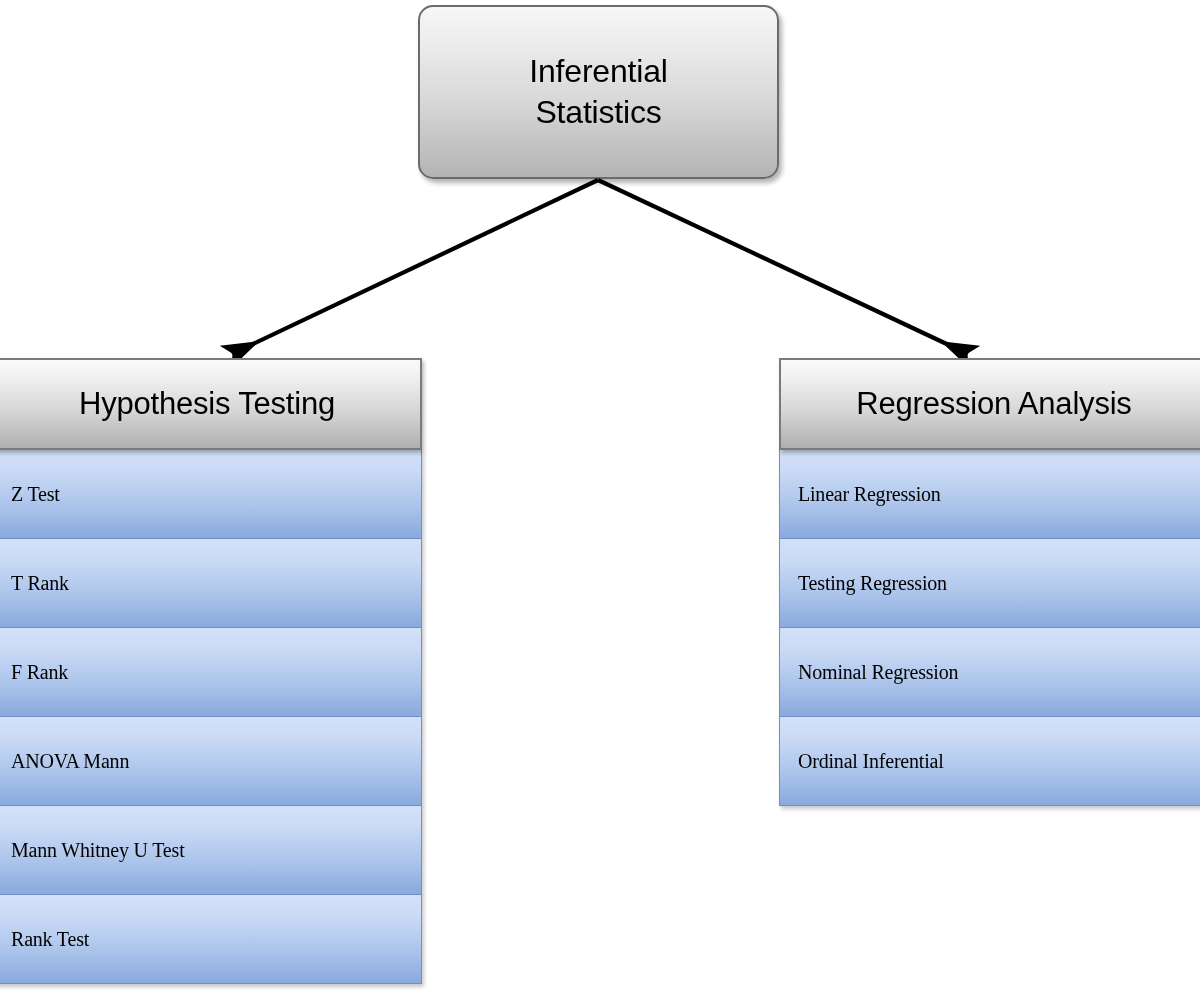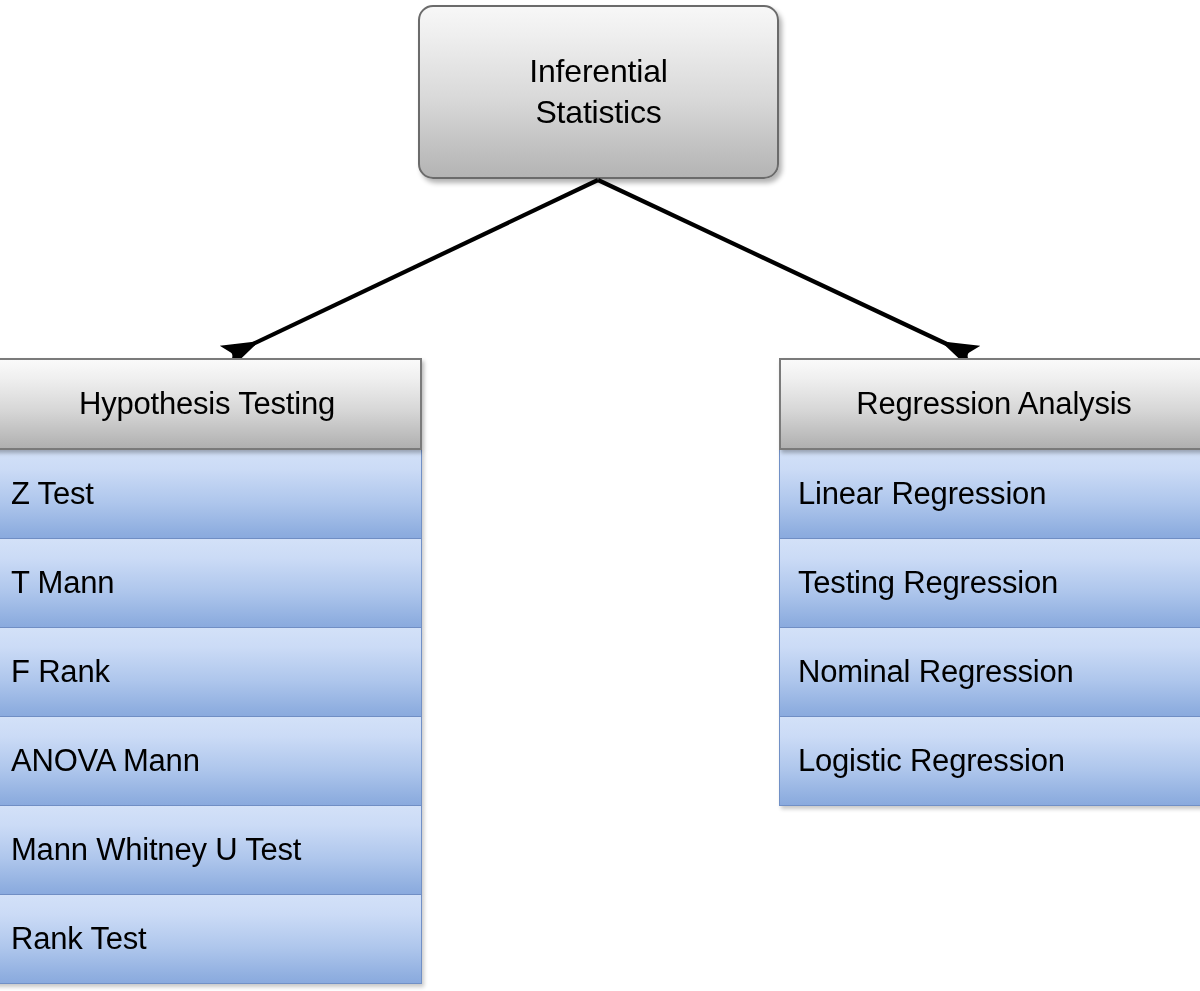--- a/index.html
+++ b/index.html
@@ -98,23 +98,24 @@
     display: flex;
     align-items: center;
     padding-left: 18px;
     box-shadow: 2px 3px 4px rgba(0,0,0,0.22);
     position: relative;
   }
   .branch-item:first-of-type {
     border-top: 1.5px solid #7190c6;
   }
   .branch-item-label {
-    font-size: 31px;
+    font-size: 20px;
     color: #000000;
     letter-spacing: -0.2px;
+    font-family: Liberation Serif, serif;
   }
 </style>
 </head>
 <body>
 
 <div id="canvas">
 
   <div class="root-node">
     <div class="root-label">Inferential
 Statistics</div>
@@ -134,21 +135,21 @@
   </svg>
 
   <div class="branch branch-left">
     <div class="branch-header">
       <span class="branch-header-label">Hypothesis Testing</span>
     </div>
     <div class="branch-item">
       <span class="branch-item-label">Z Test</span>
     </div>
     <div class="branch-item">
-      <span class="branch-item-label">T Mann</span>
+      <span class="branch-item-label">T Rank</span>
     </div>
     <div class="branch-item">
       <span class="branch-item-label">F Rank</span>
     </div>
     <div class="branch-item">
       <span class="branch-item-label">ANOVA Mann</span>
     </div>
     <div class="branch-item">
       <span class="branch-item-label">Mann Whitney U Test</span>
     </div>
@@ -164,17 +165,17 @@
     <div class="branch-item">
       <span class="branch-item-label">Linear Regression</span>
     </div>
     <div class="branch-item">
       <span class="branch-item-label">Testing Regression</span>
     </div>
     <div class="branch-item">
       <span class="branch-item-label">Nominal Regression</span>
     </div>
     <div class="branch-item">
-      <span class="branch-item-label">Logistic Regression</span>
+      <span class="branch-item-label">Ordinal Inferential</span>
     </div>
   </div>
 
 </div>
 
 </body></html>

